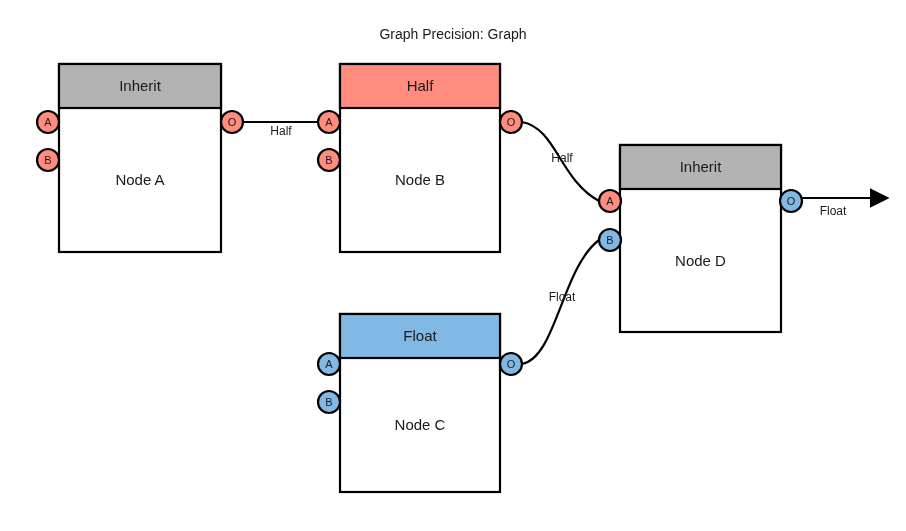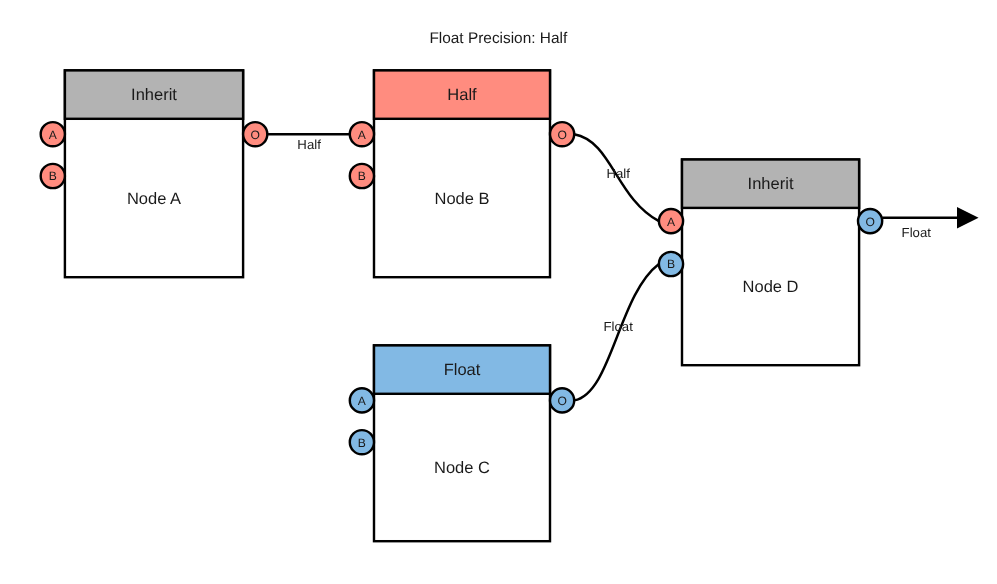--- a/index.html
+++ b/index.html
@@ -67,21 +67,21 @@
     fill: none;
     stroke: #000000;
     stroke-width: 2.2;
   }
 </style>
 </head>
 <body>
 
 <div id="graph-root">
 
-  <div class="graph-title">Float Precision: Half</div>
+  <div class="graph-title">Graph Precision: Graph</div>
 
   <svg class="graph-canvas" viewBox="0 0 906 531">
     <defs>
       <marker id="arrowhead" markerWidth="9" markerHeight="9" refX="1" refY="4.5" orient="auto" markerUnits="strokeWidth">
         <path d="M0,0 L9,4.5 L0,9 z" fill="#000000"></path>
       </marker>
     </defs>
     <g id="edges-layer">
         <path d="M 243 122 L 318 122" class="edge-path"></path>
         <path d="M 522 122 C 556 128 560 180 599 201" class="edge-path"></path>

